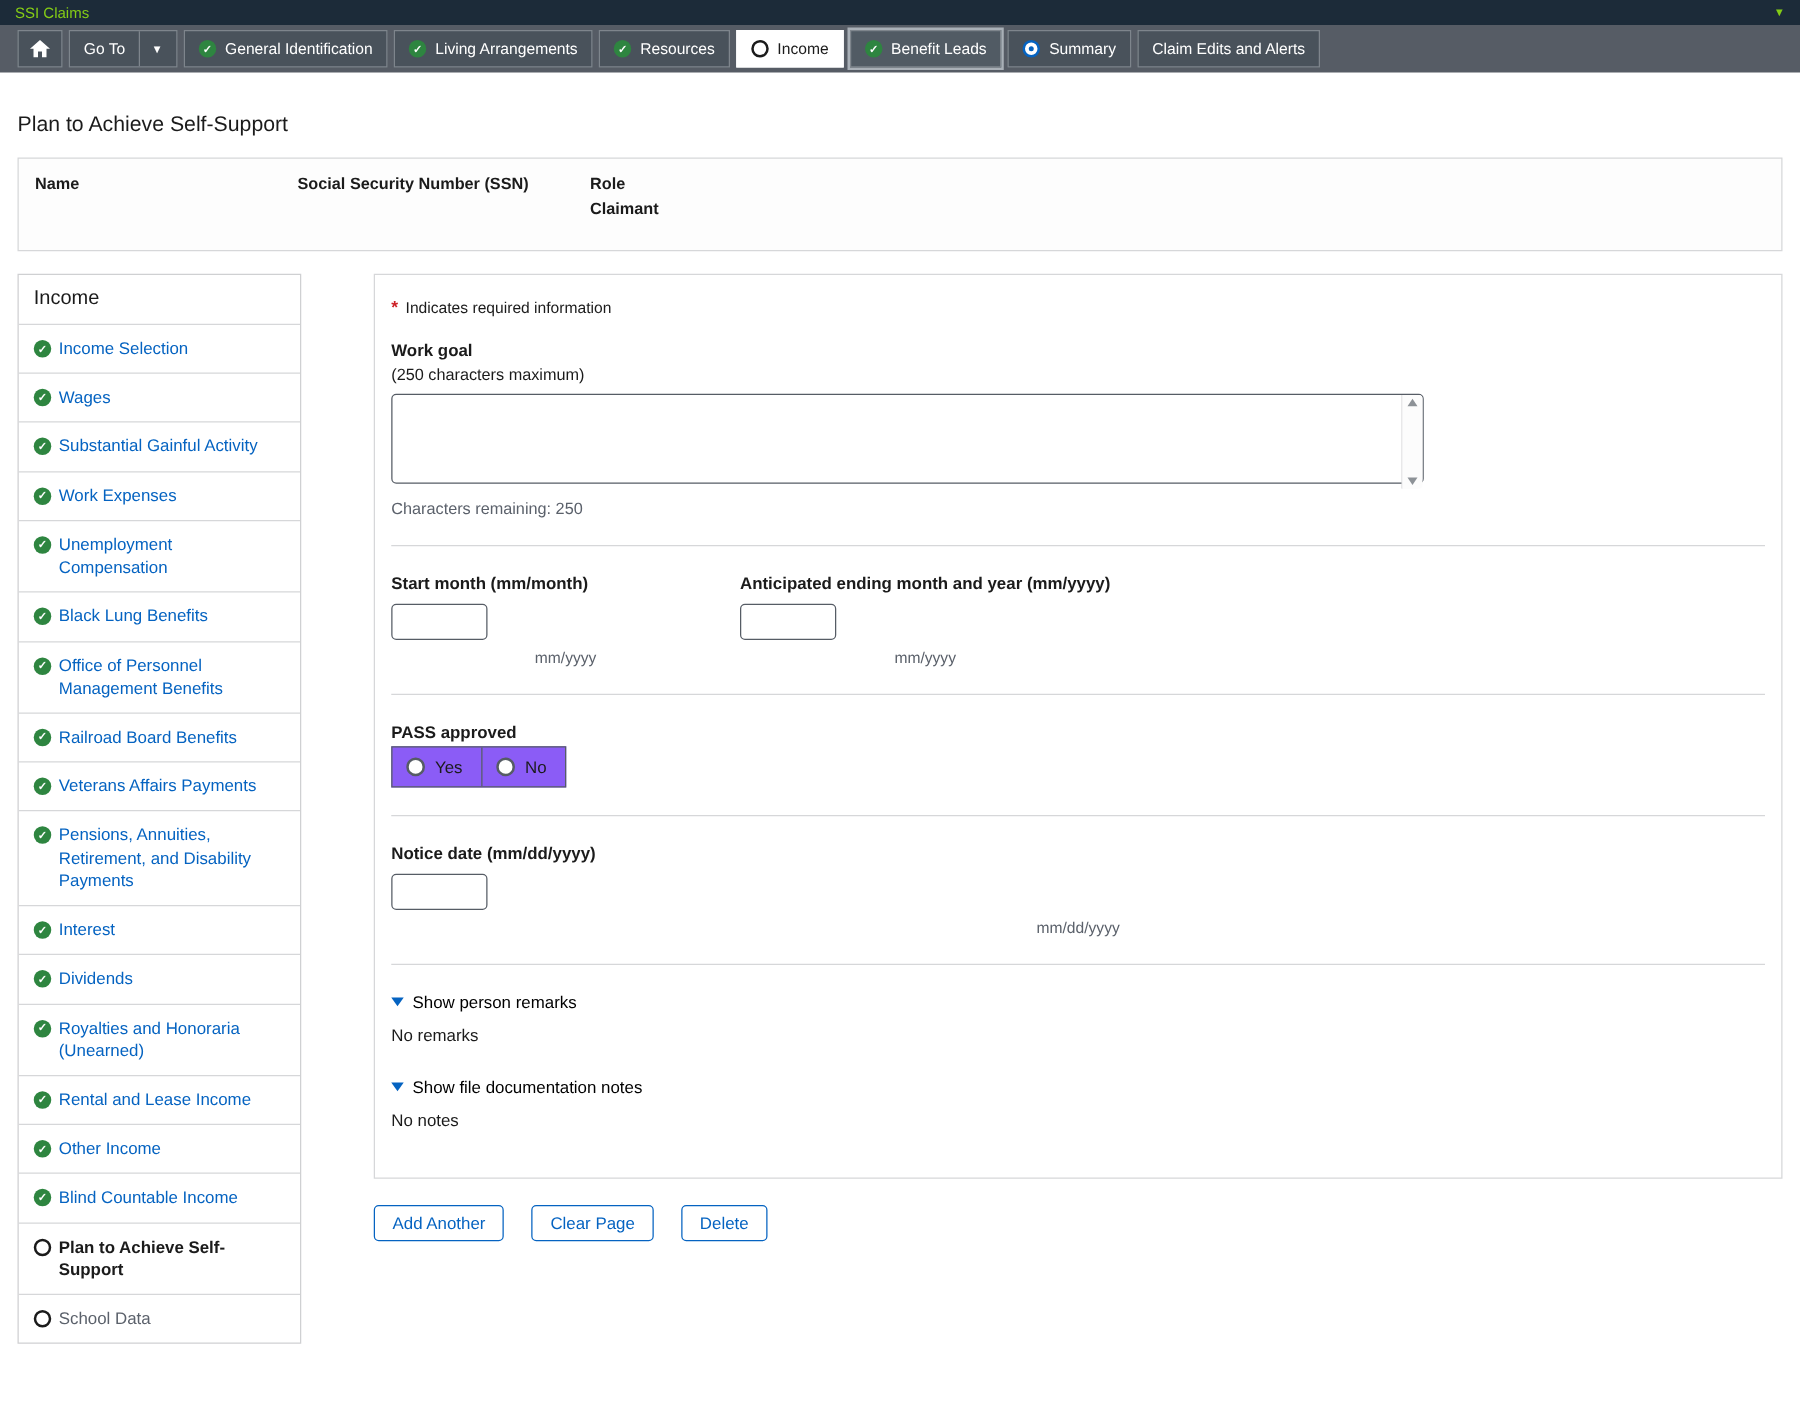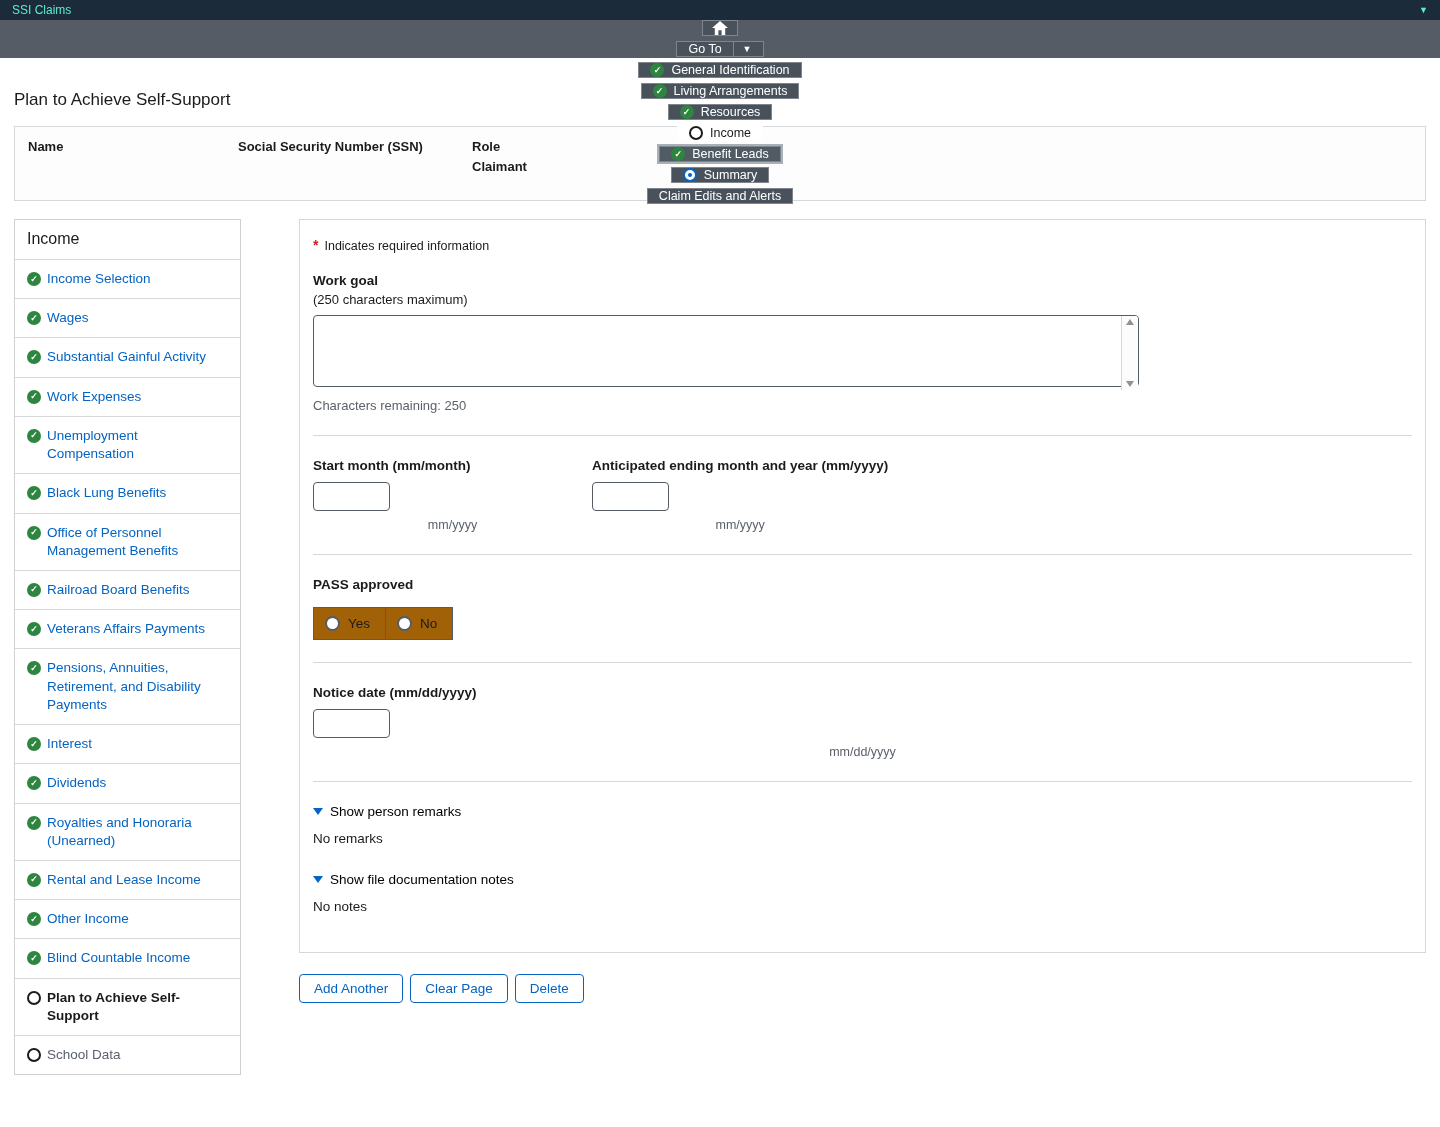--- a/index.html
+++ b/index.html
@@ -1,25 +1,25 @@
 <!DOCTYPE html>
 <html><head>
 <meta charset="utf-8">
 <style>
   * { box-sizing: border-box; }
   html,body { margin:0; padding:0; background:#fff; }
   body { font-family:"Liberation Sans", sans-serif; color:#1b1b1b; width:1440px; min-height:1127px; }
 
   
-  .topbar { height:20px; background:#1c2b39; color:#5eead4; display:flex; align-items:center;
+  .topbar { height:20px; background:#1c2b39; color:#84cc16; display:flex; align-items:center;
             justify-content:space-between; padding:0 12px; font-size:12px; }
   .topbar .caret { font-size:9px; cursor:pointer; }
 
   
-  .navbar { height:38px; background:#565c65; display:flex; align-items:center; padding:0 14px; gap:5px;flex-direction:column; }
+  .navbar { height:38px; background:#565c65; display:flex; align-items:center; padding:0 14px; gap:5px; }
   .nav-tab { display:flex; align-items:center; gap:7px; height:30px; padding:0 11px;
              background:#49525b; border:1px solid #7e858c; color:#fff; font-size:12.5px; cursor:pointer; white-space:nowrap; }
   .nav-tab.active { background:#fff; color:#1b1b1b; border-color:#fff; }
   .nav-tab.focused { box-shadow:0 0 0 2px #a9b0b7; background:#515b64; }
   .home-tab { width:36px; justify-content:center; padding:0; }
   .goto-caret { border-left:1px solid #7e858c; padding-left:9px; margin-left:4px; font-size:9px; align-self:stretch; display:flex; align-items:center; }
 
   
   .icon-check { width:14px; height:14px; border-radius:50%; background:#2e8540; color:#fff;
                 display:inline-flex; align-items:center; justify-content:center; flex:0 0 auto; }
@@ -77,31 +77,31 @@
 
   hr.sep { border:none; border-top:1px solid #d6d7d9; margin:22px 0; }
 
   .two-col { display:flex; }
   .two-col .col-a { width:279px; }
   .two-col .field-label { margin-top:0; }
   input.small-input { width:77px; height:29px; border:1px solid #565c65; border-radius:4px; margin-top:9px;
                       font-family:"Liberation Sans",sans-serif; font-size:13px; padding:0 6px; outline:none; display:block; }
   .fmt { color:#5b616b; font-size:12.5px; margin-top:7px;text-align:center; }
 
-  .radio-group { display:inline-flex; border:1px solid #565c65; margin-top:15px; background:#a16207; }
+  .radio-group { display:inline-flex; border:1px solid #565c65; margin-top:4px; background:#8b5cf6; }
   .radio-cell { display:flex; align-items:center; gap:8px; padding:8px 15px 8px 11px; font-size:13.5px; cursor:pointer; }
   .radio-cell + .radio-cell { border-left:1px solid #565c65; }
   .radio { width:15px; height:15px; border-radius:50%; border:2px solid #565c65; background:#fff; flex:0 0 auto; }
 
   .toggle-link { display:flex; align-items:center; gap:7px; color:#000000; font-size:13.5px; cursor:pointer; }
   .empty-text { font-size:13.5px; margin:12px 0 26px; }
   .empty-text.last { margin-bottom:0; }
 
   
-  .page-actions { display:flex; gap:7px; margin-top:21px; }
+  .page-actions { display:flex; gap:22px; margin-top:21px; }
   .btn { font-family:"Liberation Sans",sans-serif; font-size:13.5px; border-radius:4px; cursor:pointer;
          padding:6px 14px; background:#fff; color:#0563c1; border:1px solid #0563c1; }
 </style>
 </head>
 <body>
 
 <div class="topbar">
   <span>SSI Claims</span>
   <span class="caret">▼</span>
 </div>

